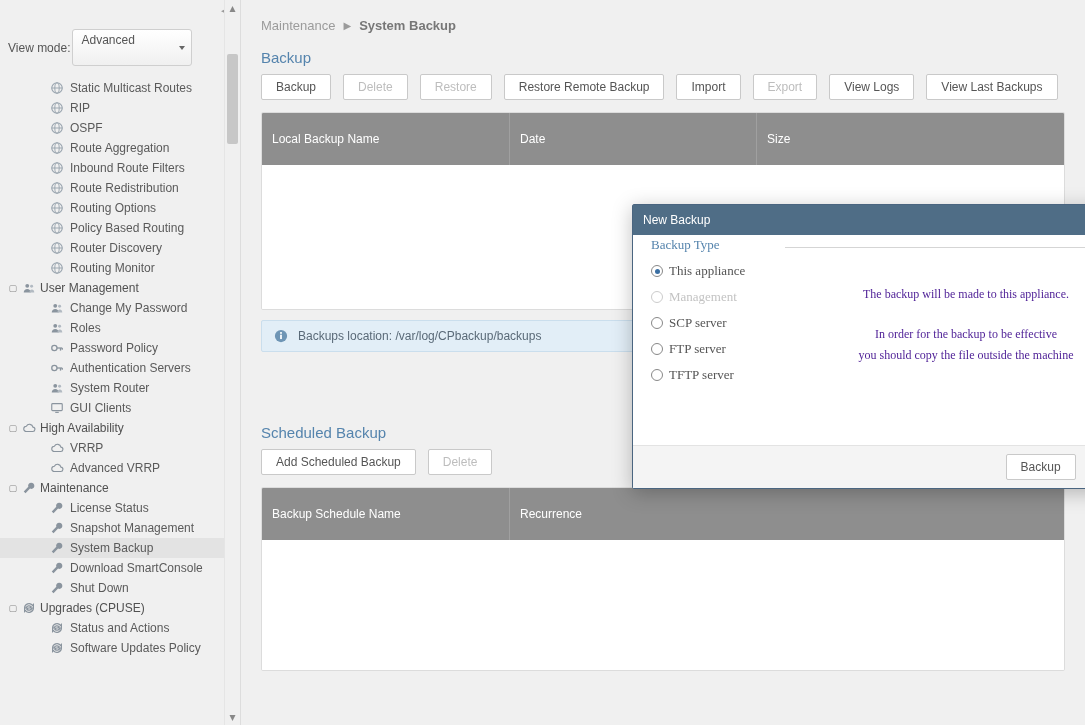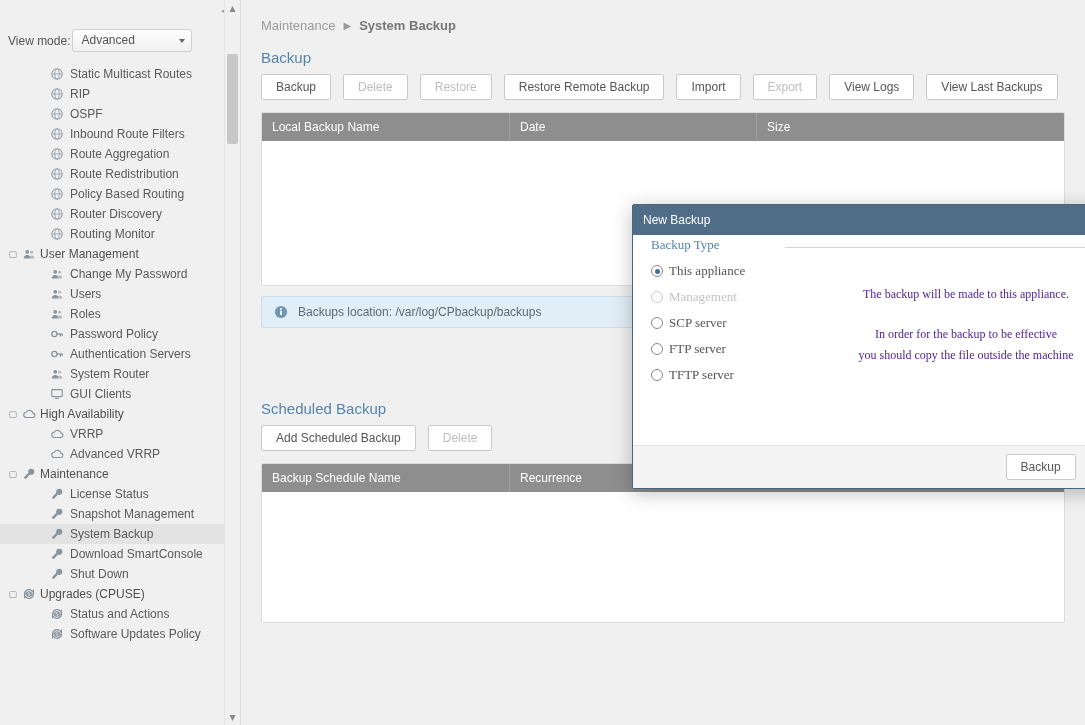--- a/index.html
+++ b/index.html
@@ -36,21 +36,21 @@
   padding: 10px 8px;
   gap: 2px;
   background: #f0f0f0;
 }
 .viewmode label { color: #555; }
 .viewmode-select {
   flex: 1; position: relative;
   background: linear-gradient(#fff,#f0f0f0);
   border: 1px solid #cfcfcf;
   border-radius: 3px;
-  padding: 3px 22px 4px 8px;
+  padding: 3px 22px 18px 8px;
   color: #555;
   max-width: 120px;
 }
 .viewmode-select .caret {
   position: absolute; right: 6px; top: 50%; transform: translateY(-50%);
   width:0;height:0;border-left:3px solid transparent;border-right:3px solid transparent;border-top:4px solid #666;
   pointer-events:none;
 }
 .tree { flex: 1; overflow: hidden; padding-top: 2px; padding-bottom:8px; }
 .tree-item {
@@ -99,21 +99,21 @@
 .btn-row { display:flex; gap:12px; padding: 0 20px 12px; }
 .btn {
   background:#fff; border:1px solid #c9c9c9; border-radius:2px;
   padding: 5px 14px; color:#555; cursor:pointer; font-size:12px;
 }
 .btn.disabled { color:#bdbdbd; cursor:default; }
 .btn.small { padding:5px 14px; }
 
 .table { margin: 0 20px; border:1px solid #dcdcdc; background:#fff; border-radius:2px; overflow:hidden; }
 .table-head { display:flex; background:#8e8e8e; color:#fff; font-size:12px; }
-.th { padding:7px 10px; border-right:1px solid #a0a0a0; }
+.th { padding:19px 10px; border-right:1px solid #a0a0a0; }
 .th:last-child { border-right:none; }
 .table-body { height:144px; background:#fff; }
 .table-body.h2 { height:130px; }
 
 .info-bar {
   margin: 10px 20px 0; display:flex; align-items:center; gap:10px;
   background:#e2eef7; border:1px solid #cadeed; border-radius:2px;
   padding:8px 12px; color:#5a6a78; font-size:12px;
 }
 .info-bar .iicon { width:14px; height:14px; }
@@ -198,41 +198,51 @@
             <span>OSPF</span>
           </div>
           <div class="tree-item child">
             <span class="s-icon">
               <svg viewBox="0 0 16 16">
                 <circle cx="8" cy="8" r="6" fill="none" stroke="#9aa5af" stroke-width="1.3"></circle>
                 <ellipse cx="8" cy="8" rx="2.5" ry="6" fill="none" stroke="#9aa5af" stroke-width="1.1"></ellipse>
                 <line x1="2" y1="8" x2="14" y2="8" stroke="#9aa5af" stroke-width="1.1"></line>
               </svg>
             </span>
+            <span>Route Aggregation</span>
+          </div>
+          <div class="tree-item child">
+            <span class="s-icon">
+              <svg viewBox="0 0 16 16">
+                <circle cx="8" cy="8" r="6" fill="none" stroke="#9aa5af" stroke-width="1.3"></circle>
+                <ellipse cx="8" cy="8" rx="2.5" ry="6" fill="none" stroke="#9aa5af" stroke-width="1.1"></ellipse>
+                <line x1="2" y1="8" x2="14" y2="8" stroke="#9aa5af" stroke-width="1.1"></line>
+              </svg>
+            </span>
             <span>Inbound Route Filters</span>
           </div>
           <div class="tree-item child">
             <span class="s-icon">
               <svg viewBox="0 0 16 16">
                 <circle cx="8" cy="8" r="6" fill="none" stroke="#9aa5af" stroke-width="1.3"></circle>
                 <ellipse cx="8" cy="8" rx="2.5" ry="6" fill="none" stroke="#9aa5af" stroke-width="1.1"></ellipse>
                 <line x1="2" y1="8" x2="14" y2="8" stroke="#9aa5af" stroke-width="1.1"></line>
               </svg>
             </span>
-            <span>Route Aggregation</span>
-          </div>
-          <div class="tree-item child">
-            <span class="s-icon">
-              <svg viewBox="0 0 16 16">
-                <circle cx="8" cy="8" r="6" fill="none" stroke="#9aa5af" stroke-width="1.3"></circle>
-                <ellipse cx="8" cy="8" rx="2.5" ry="6" fill="none" stroke="#9aa5af" stroke-width="1.1"></ellipse>
-                <line x1="2" y1="8" x2="14" y2="8" stroke="#9aa5af" stroke-width="1.1"></line>
-              </svg>
-            </span>
             <span>Route Redistribution</span>
+          </div>
+          <div class="tree-item child">
+            <span class="s-icon">
+              <svg viewBox="0 0 16 16">
+                <circle cx="8" cy="8" r="6" fill="none" stroke="#9aa5af" stroke-width="1.3"></circle>
+                <ellipse cx="8" cy="8" rx="2.5" ry="6" fill="none" stroke="#9aa5af" stroke-width="1.1"></ellipse>
+                <line x1="2" y1="8" x2="14" y2="8" stroke="#9aa5af" stroke-width="1.1"></line>
+              </svg>
+            </span>
+            <span>Routing Options</span>
           </div>
           <div class="tree-item child">
             <span class="s-icon">
               <svg viewBox="0 0 16 16">
                 <circle cx="8" cy="8" r="6" fill="none" stroke="#9aa5af" stroke-width="1.3"></circle>
                 <ellipse cx="8" cy="8" rx="2.5" ry="6" fill="none" stroke="#9aa5af" stroke-width="1.1"></ellipse>
                 <line x1="2" y1="8" x2="14" y2="8" stroke="#9aa5af" stroke-width="1.1"></line>
               </svg>
             </span>
             <span>Policy Based Routing</span>
@@ -275,31 +285,20 @@
           <div class="tree-item child">
             <span class="s-icon">
               <svg viewBox="0 0 16 16">
                 <circle cx="6" cy="5.5" r="2.2" fill="#8a949e"></circle>
                 <path d="M2 13c0-2.4 1.8-4 4-4s4 1.6 4 4z" fill="#8a949e"></path>
                 <circle cx="11" cy="6" r="1.7" fill="#b2bac2"></circle>
                 <path d="M8.5 13c0-1.9 1.2-3.2 2.8-3.2s2.7 1.3 2.7 3.2z" fill="#b2bac2"></path>
               </svg>
             </span>
             <span>Change My Password</span>
-          </div>
-          <div class="tree-item child">
-            <span class="s-icon">
-              <svg viewBox="0 0 16 16">
-                <circle cx="6" cy="5.5" r="2.2" fill="#8a949e"></circle>
-                <path d="M2 13c0-2.4 1.8-4 4-4s4 1.6 4 4z" fill="#8a949e"></path>
-                <circle cx="11" cy="6" r="1.7" fill="#b2bac2"></circle>
-                <path d="M8.5 13c0-1.9 1.2-3.2 2.8-3.2s2.7 1.3 2.7 3.2z" fill="#b2bac2"></path>
-              </svg>
-            </span>
-            <span>Users</span>
           </div>
           <div class="tree-item child">
             <span class="s-icon">
               <svg viewBox="0 0 16 16">
                 <circle cx="6" cy="5.5" r="2.2" fill="#8a949e"></circle>
                 <path d="M2 13c0-2.4 1.8-4 4-4s4 1.6 4 4z" fill="#8a949e"></path>
                 <circle cx="11" cy="6" r="1.7" fill="#b2bac2"></circle>
                 <path d="M8.5 13c0-1.9 1.2-3.2 2.8-3.2s2.7 1.3 2.7 3.2z" fill="#b2bac2"></path>
               </svg>
             </span>

